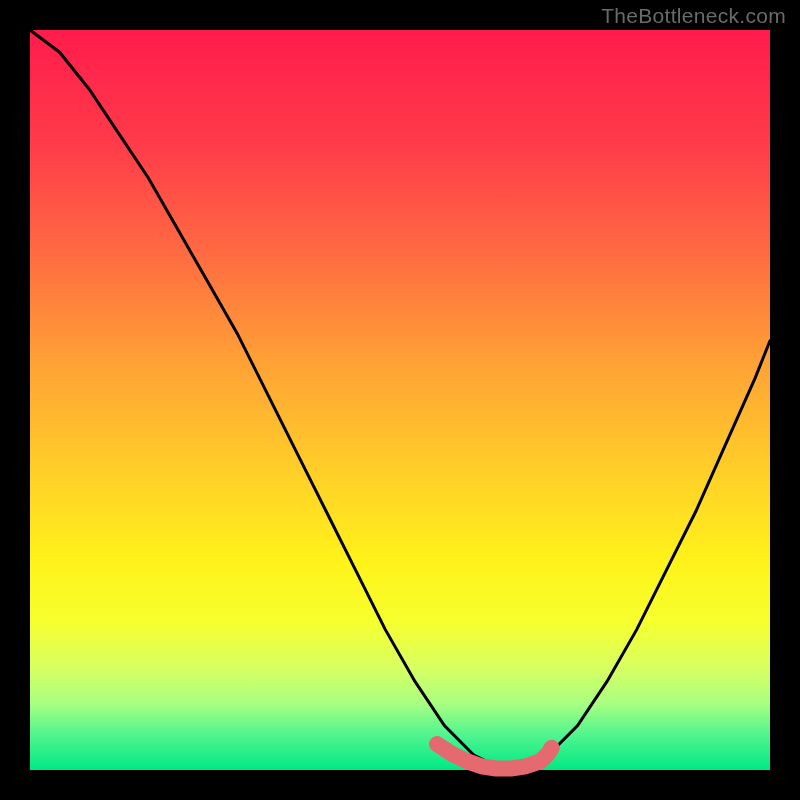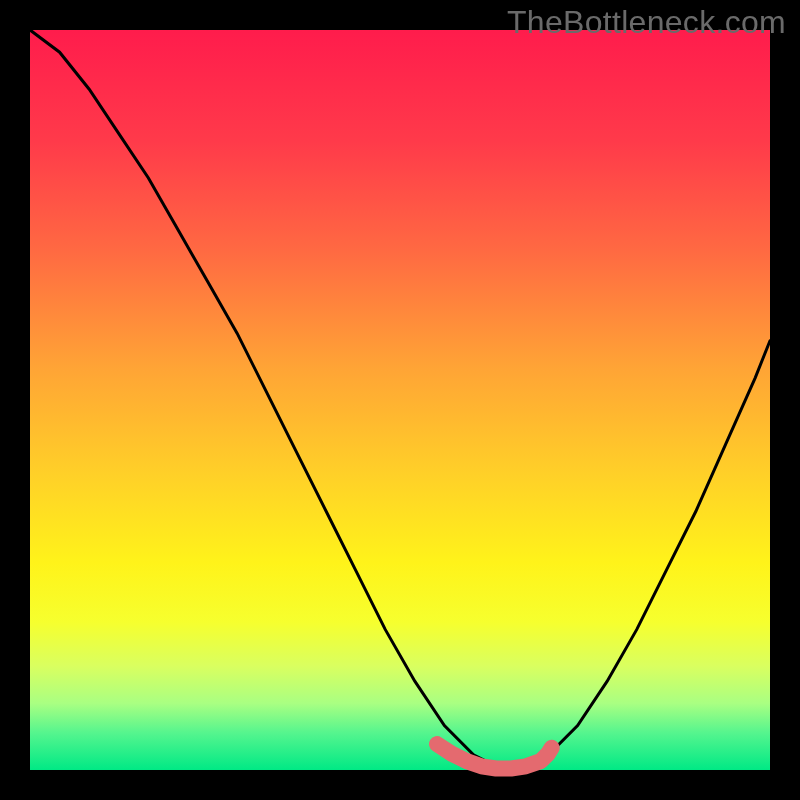--- a/index.html
+++ b/index.html
@@ -15,21 +15,21 @@
     top: 0;
     left: 0;
     width: 800px;
     height: 800px;
   }
   .watermark {
     position: absolute;
     top: 4px;
     right: 14px;
     font-family: Arial, Helvetica, sans-serif;
-    font-size: 32px;
+    font-size: 21px;
     font-weight: 500;
     color: #6a6a6a;
     letter-spacing: 0.3px;
   }
 </style>
 </head>
 <body>
 
 <div class="chart-container">
   <svg id="chart-svg" width="800" height="800" viewBox="0 0 800 800">

